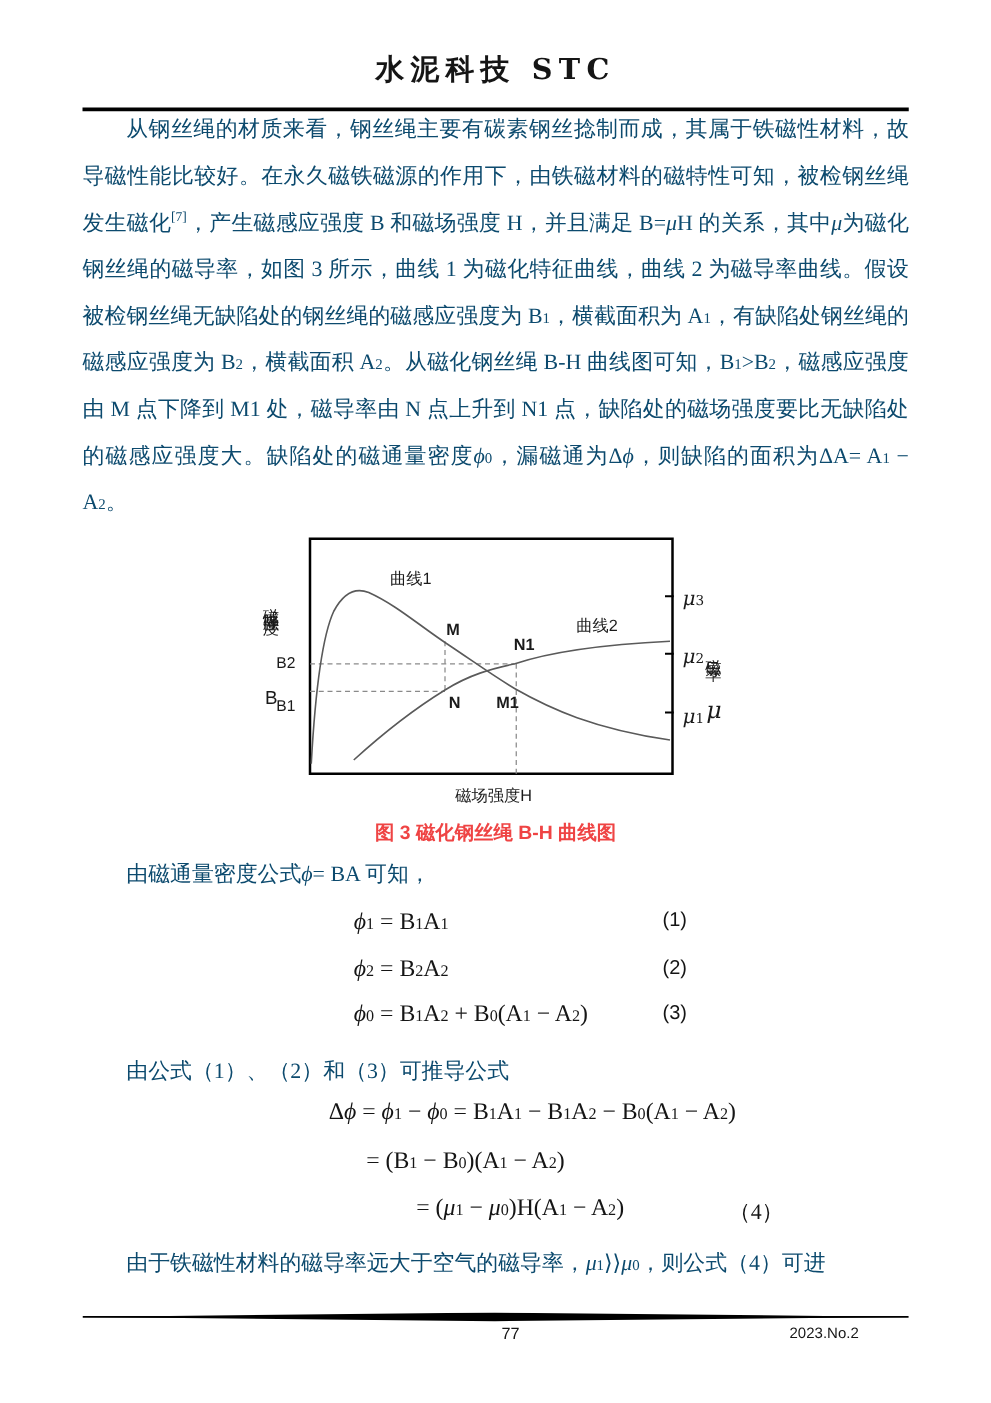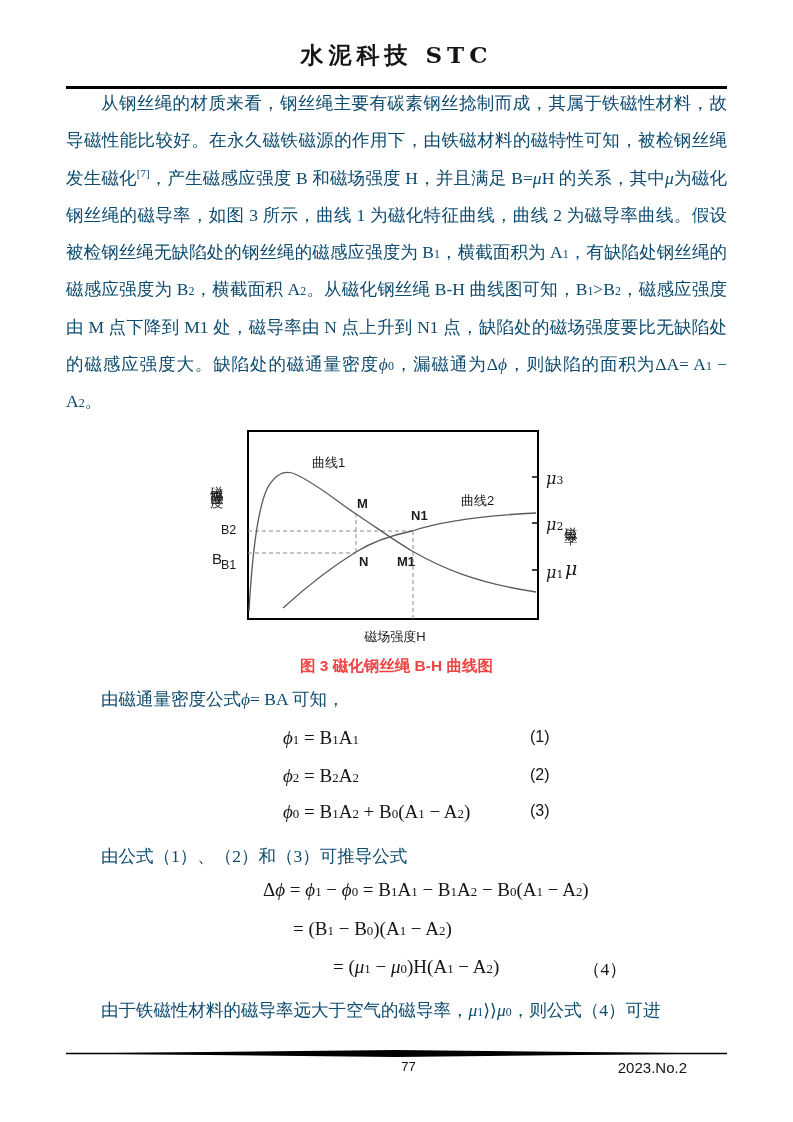--- a/index.html
+++ b/index.html
@@ -60,21 +60,21 @@
     font-family:"Liberation Sans","DejaVu Sans",sans-serif;
     font-size:15.5px; font-weight:bold; color:#ef4444;
   }
   
   .footer-rule{position:absolute; left:66px; top:1050px;}
   .page-number{
     position:absolute; top:1059px; left:0; right:0; text-align:center;
     font-size:13px; font-family:"Liberation Sans","DejaVu Sans",sans-serif;padding-left:24px;
   }
   .issue{
-    position:absolute; top:1059px; right:106px; font-size:15px;
+    position:absolute; top:1059px; right:106px; font-size:12px;
     font-family:"Liberation Sans","DejaVu Sans",sans-serif;
   }
 </style>
 </head>
 <body>
 
 <div class="page">
 
   <div class="journal-title">水泥科技 STC</div>
   <div class="header-rule"></div>

